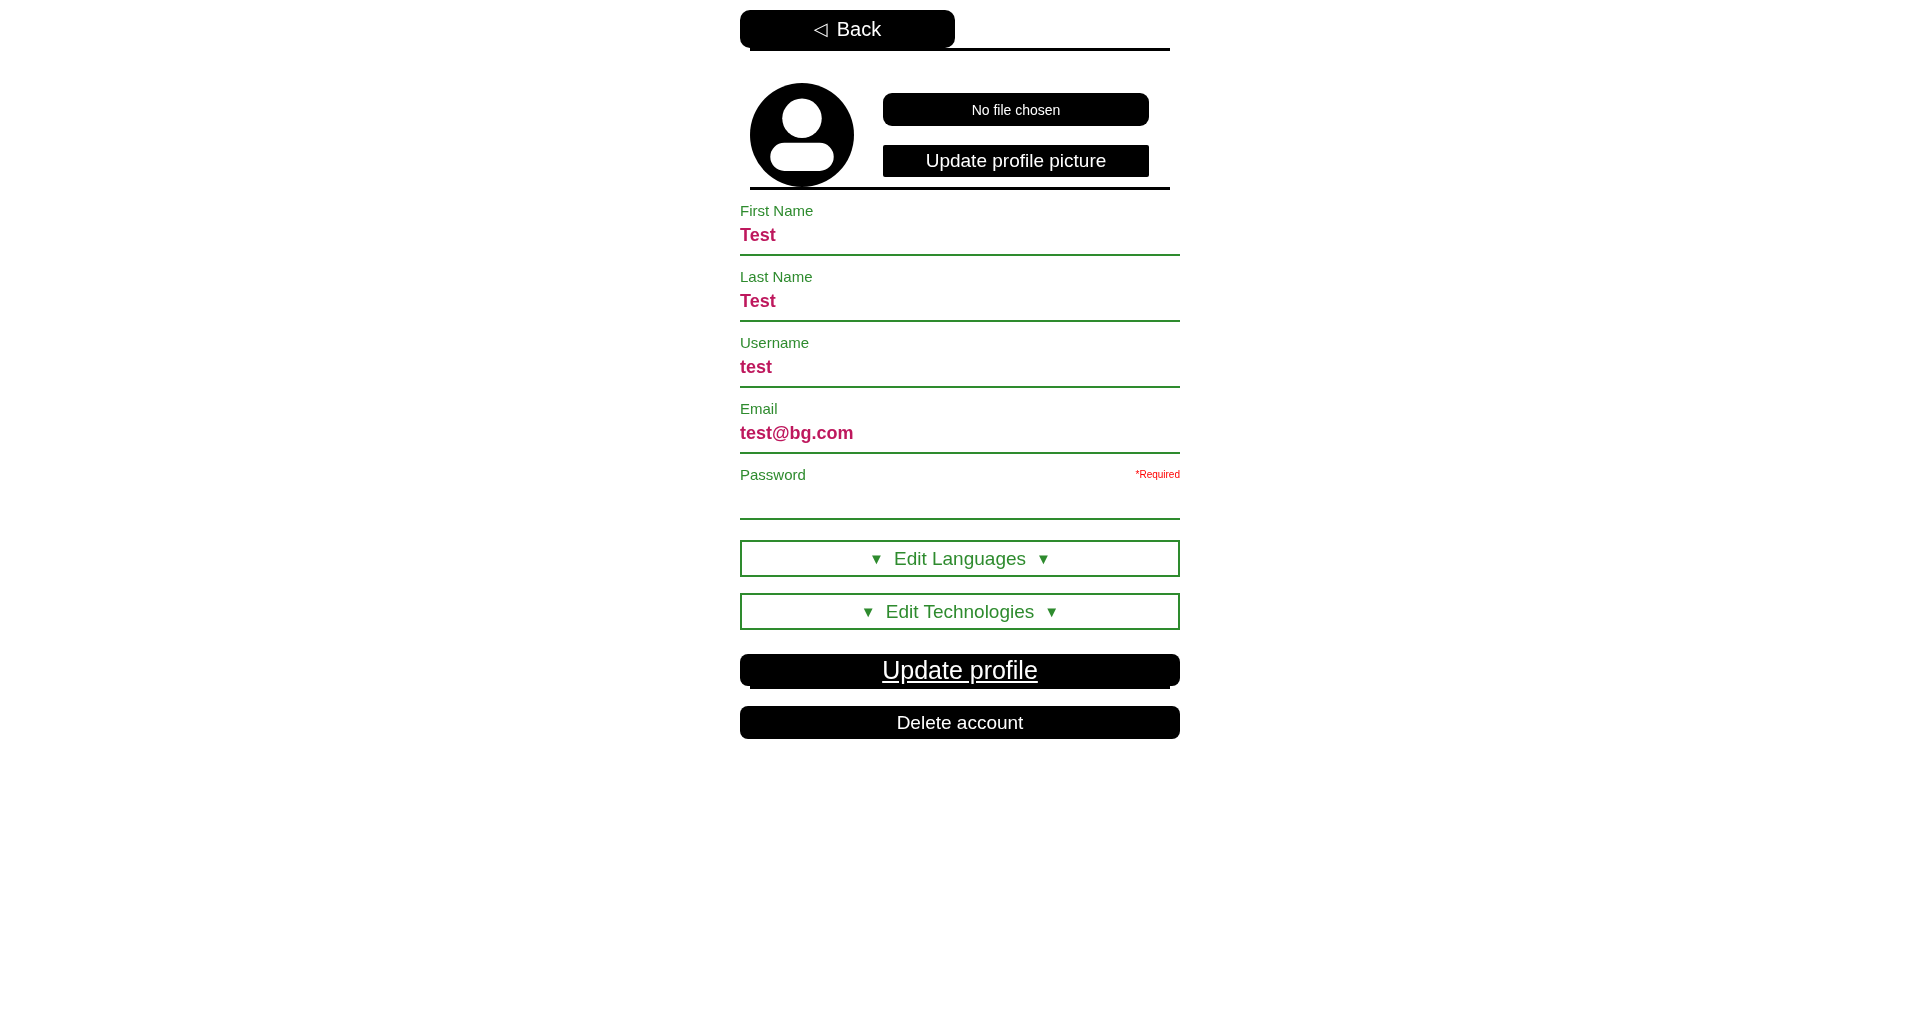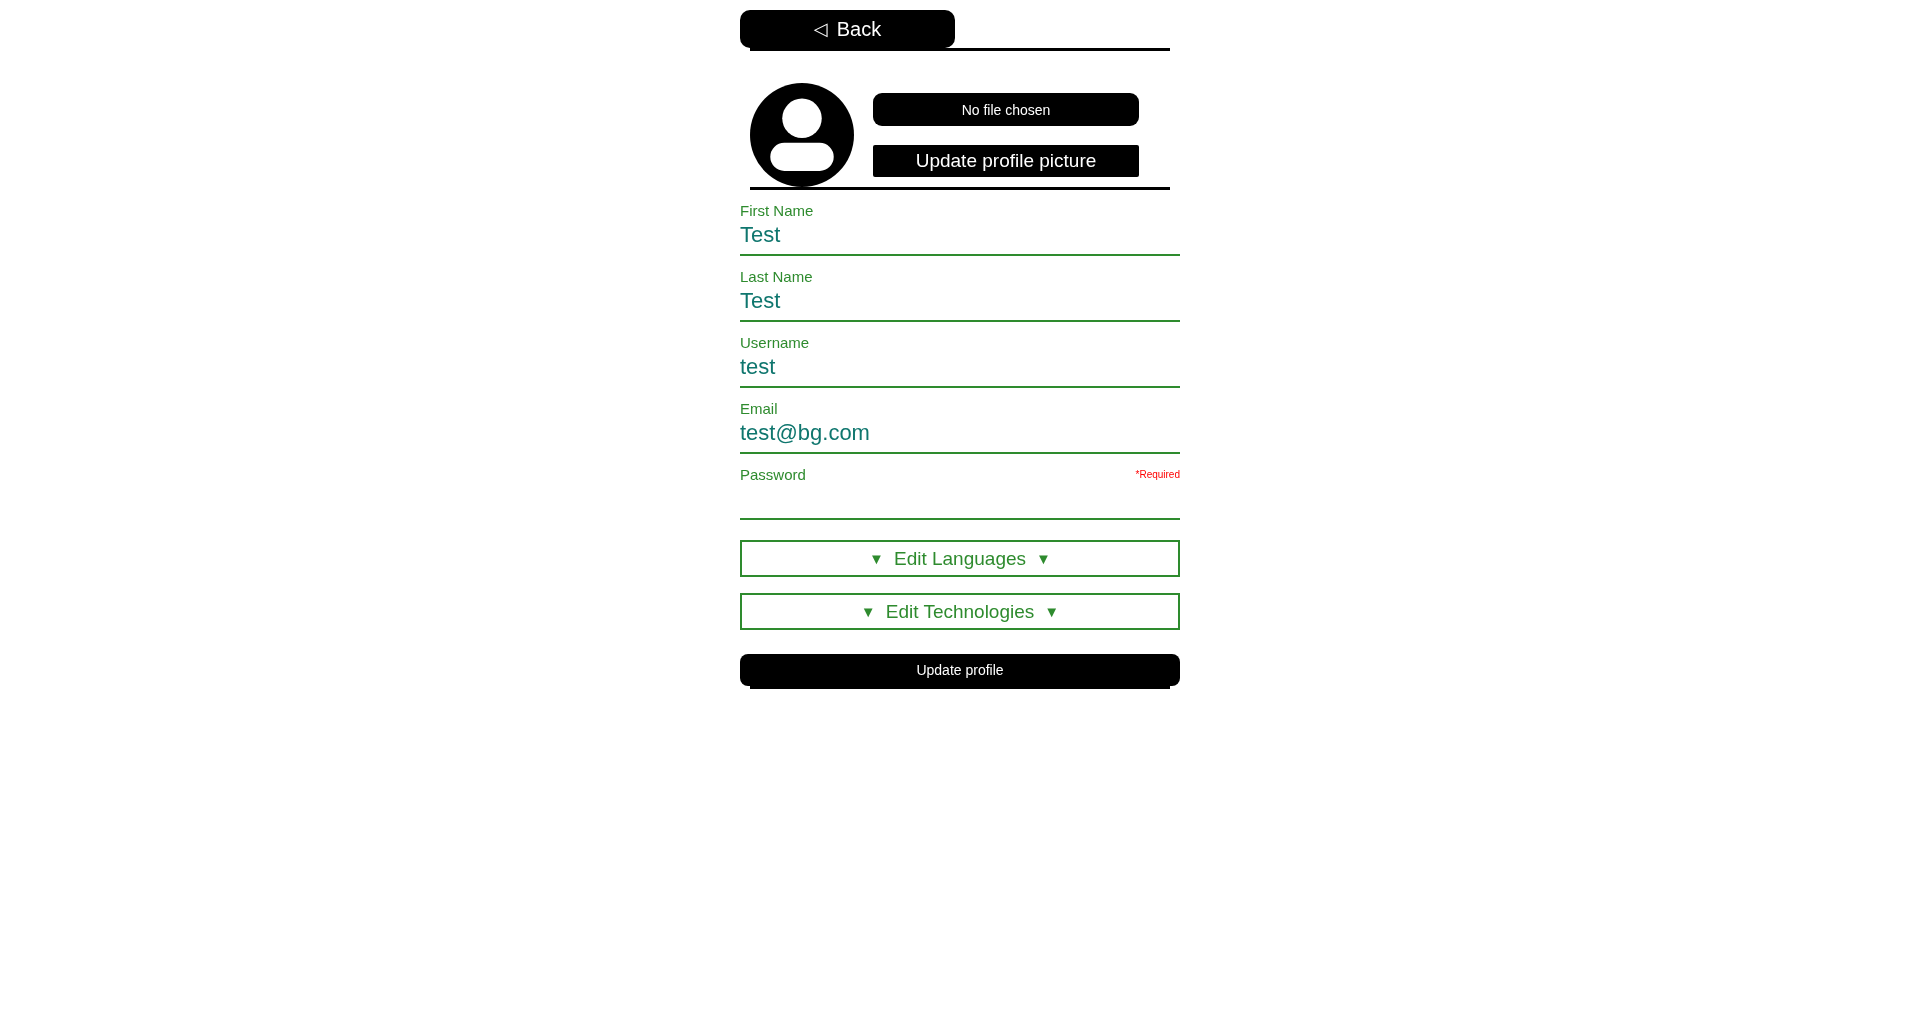--- a/index.html
+++ b/index.html
@@ -46,21 +46,21 @@
   }
   .divider-1 { margin-top: 22px; }
   .divider-2 { margin-top: 29px; }
   .divider-3 { margin-top: 21px; }
   
   .avatar-row {
     margin-top: 32px;
     display: flex;
     align-items: center;
     padding-left: 10px;
-    gap: 19px;
+    gap: 29px;
   }
   .avatar {
     width: 104px;
     height: 104px;
     flex: 0 0 auto;
   }
   .file-buttons {
     width: 266px;
     display: flex;
     flex-direction: column;
@@ -99,24 +99,25 @@
     line-height: 15px;
     color: var(--red);
   }
   .field input {
     display: block;
     width: 100%;
     height: 36px;
     border: none;
     outline: none;
     font-family: inherit;
-    font-size: 22px;
-    color: #0f766e;
+    font-size: 18px;
+    color: #be185d;
     padding: 2px 0 4px 0;
     background: transparent;
+    font-weight: bold;
   }
   
   .edit-btn {
     margin-top: 20px;
     width: 100%;
     height: 37px;
     background: #ffffff;
     border: 2px solid var(--green);
     color: var(--green);
     font-family: inherit;
@@ -127,22 +128,23 @@
     gap: 10px;
     cursor: pointer;
   }
   .edit-btn + .edit-btn { margin-top: 16px; }
   .edit-chevron { font-size: 15px; line-height: 1; }
   
   .update-btn {
     margin-top: 24px;
     width: 100%;
     height: 32px;
-    font-size: 14px;
+    font-size: 25px;
     border-radius: 8px;
+    text-decoration: underline;
   }
   .delete-btn {
     margin-top: 17px;
     width: 100%;
     height: 33px;
     font-size: 19px;
     border-radius: 8px;
   }
   :root { --green: #2e8b2e; --red: #ff0000; }
 </style>
@@ -231,14 +233,17 @@
     </button>
 
     <button class="pill-btn update-btn">
       <span>Update profile</span>
     </button>
 
   </div>
 
   <hr class="black-divider divider-3">
 
+  <button class="pill-btn delete-btn">
+    <span>Delete account</span>
+  </button>
 
 </div>
 
 </body></html>

